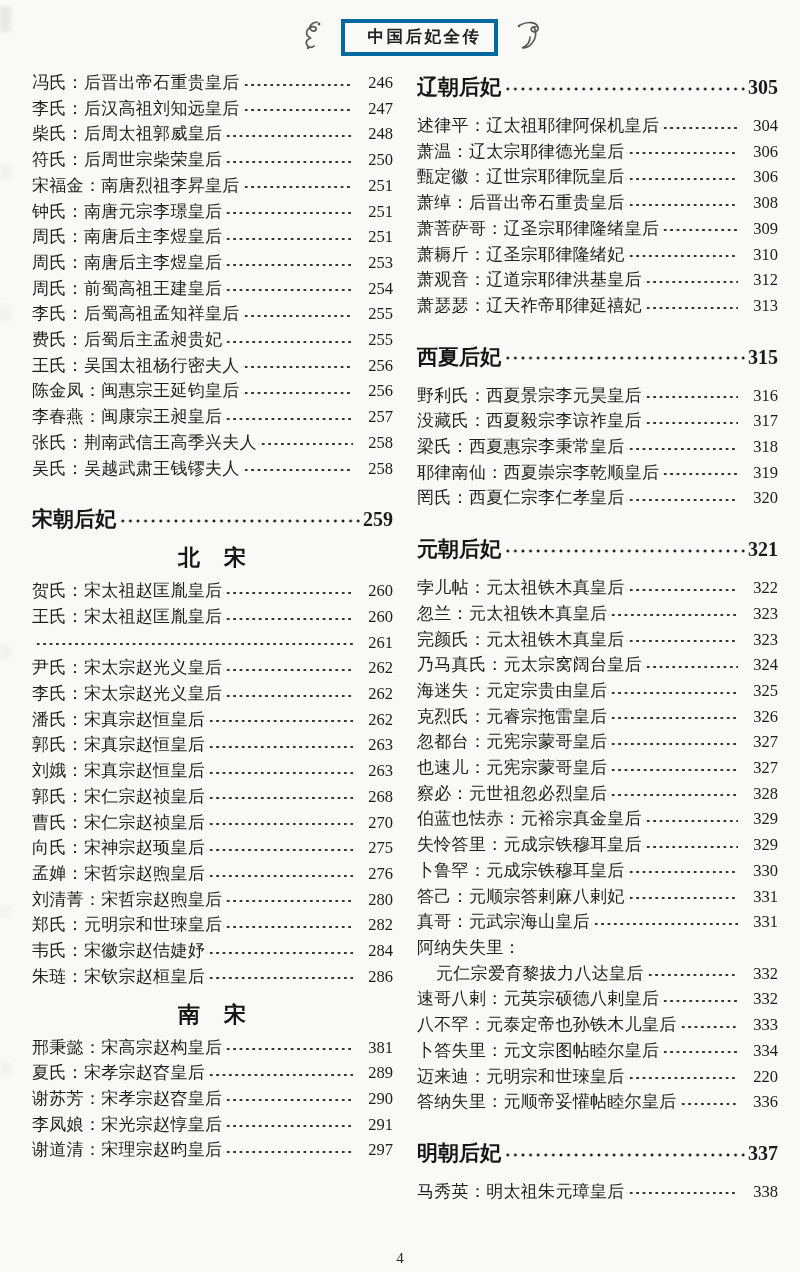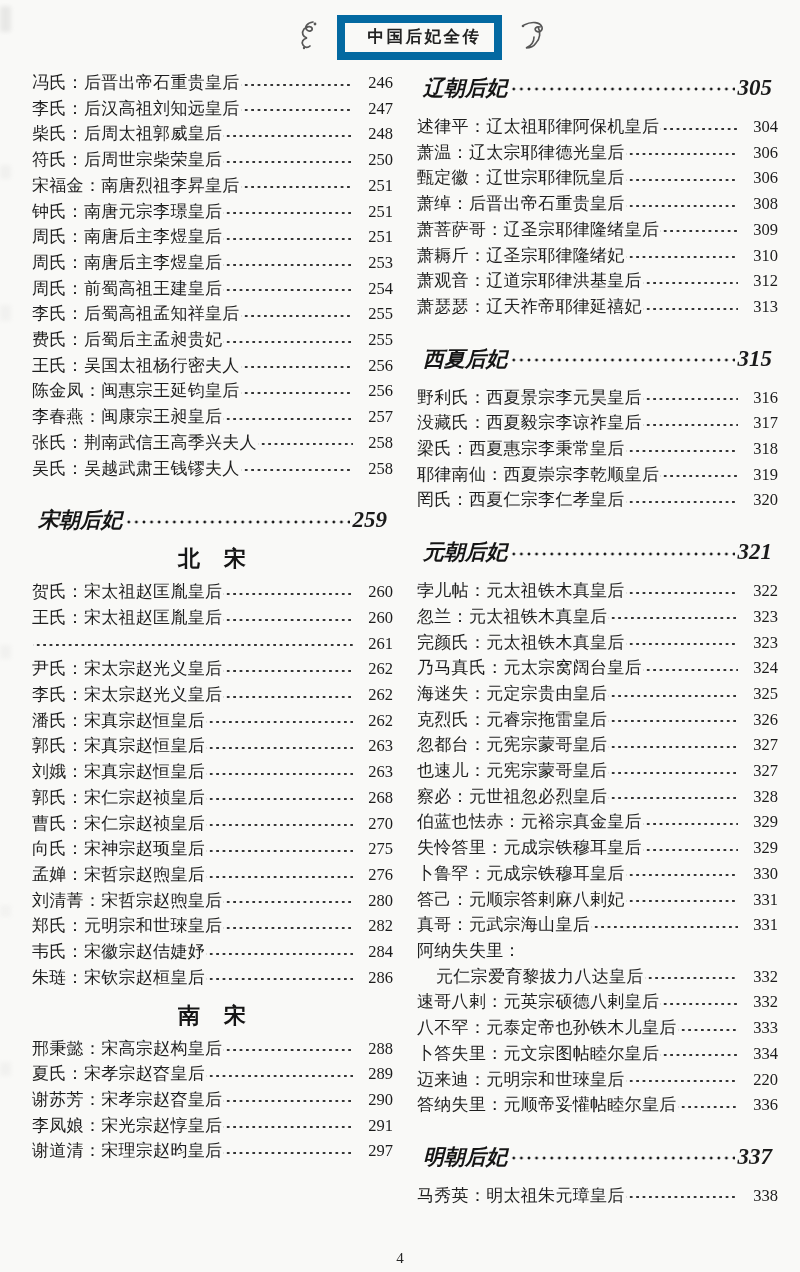--- a/index.html
+++ b/index.html
@@ -15,21 +15,21 @@
     position:relative;
     height:60px;
     padding-top:15px;
     display:flex;
     justify-content:center;
     align-items:center;
     gap:16px;
     left:22px;
   }
   .title-box {
-    border:8px solid #0369a1;
+    border:4px solid #0369a1;
     padding:3px 12px 4px 23px;
     font-size:16.5px;
     font-weight:600;
     letter-spacing:2.5px;
     color:#222;
     line-height:22px;
   }
   .ornament { opacity:0.85; }
   .content {
     display:flex;
@@ -57,32 +57,31 @@
     background-position:2px 60%;
   }
   .pg { flex:0 0 auto; width:33px; text-align:right; font-size:16.5px; color:#1b1b1b; }
   .row.indent { padding-left:19px; }
   .chapter {
     display:flex;
     align-items:baseline;
     font-weight:bold;
     font-size:21px;
     line-height:27px;
-    margin:25px 6px 12px;
+    margin:25px 0 12px;
     color:#151515;
     white-space:nowrap;
-    font-style:italic;
   }
   .chapter .leader {
     margin:0 3px 0 1px;
     background-image:radial-gradient(circle, #161616 1.3px, rgba(0,0,0,0) 1.6px);
     background-size:7.6px 7.6px;
     background-position:2px 56%;
   }
-  .chapter .pg { width:auto; font-size:23px; font-weight:bold; }
+  .chapter .pg { width:auto; font-size:20px; font-weight:bold; }
   .col > .chapter:first-child { margin-top:4px; }
   .subhead {
     text-align:center;
     font-weight:bold;
     font-size:22px;
     line-height:24px;
     margin:13px 0 8px;
     color:#161616;
     letter-spacing:1px;
   }
@@ -296,21 +295,21 @@
       </div>
       <div class="row">
         <span class="txt">朱琏：宋钦宗赵桓皇后</span>
         <span class="leader"></span>
         <span class="pg">286</span>
       </div>
       <div class="subhead">南　宋</div>
       <div class="row">
         <span class="txt">邢秉懿：宋高宗赵构皇后</span>
         <span class="leader"></span>
-        <span class="pg">288</span>
+        <span class="pg">381</span>
       </div>
       <div class="row">
         <span class="txt">夏氏：宋孝宗赵昚皇后</span>
         <span class="leader"></span>
         <span class="pg">289</span>
       </div>
       <div class="row">
         <span class="txt">谢苏芳：宋孝宗赵昚皇后</span>
         <span class="leader"></span>
         <span class="pg">290</span>

